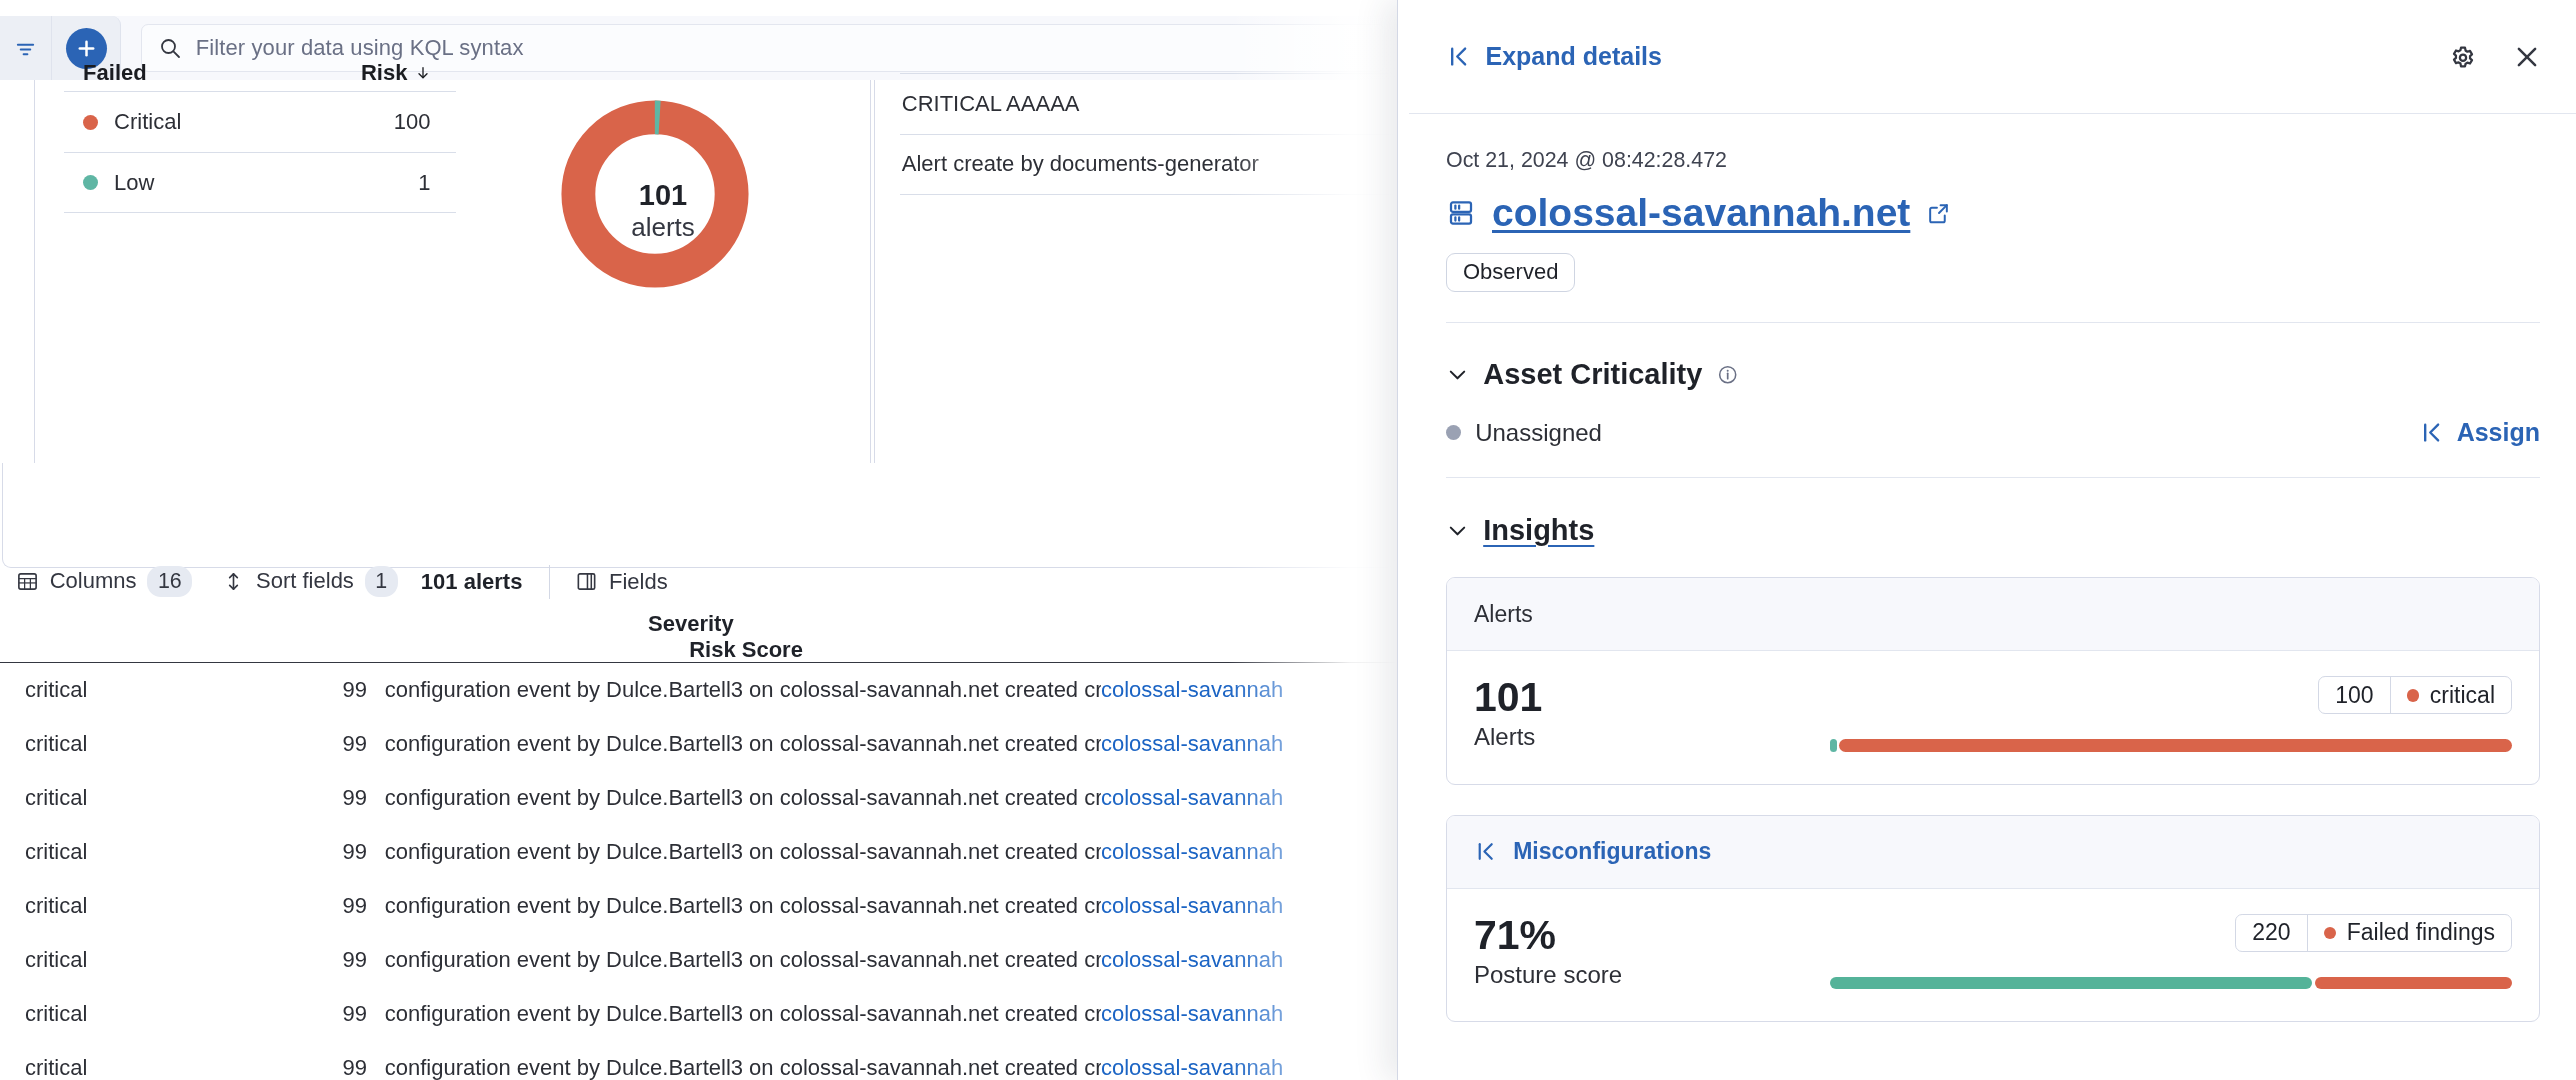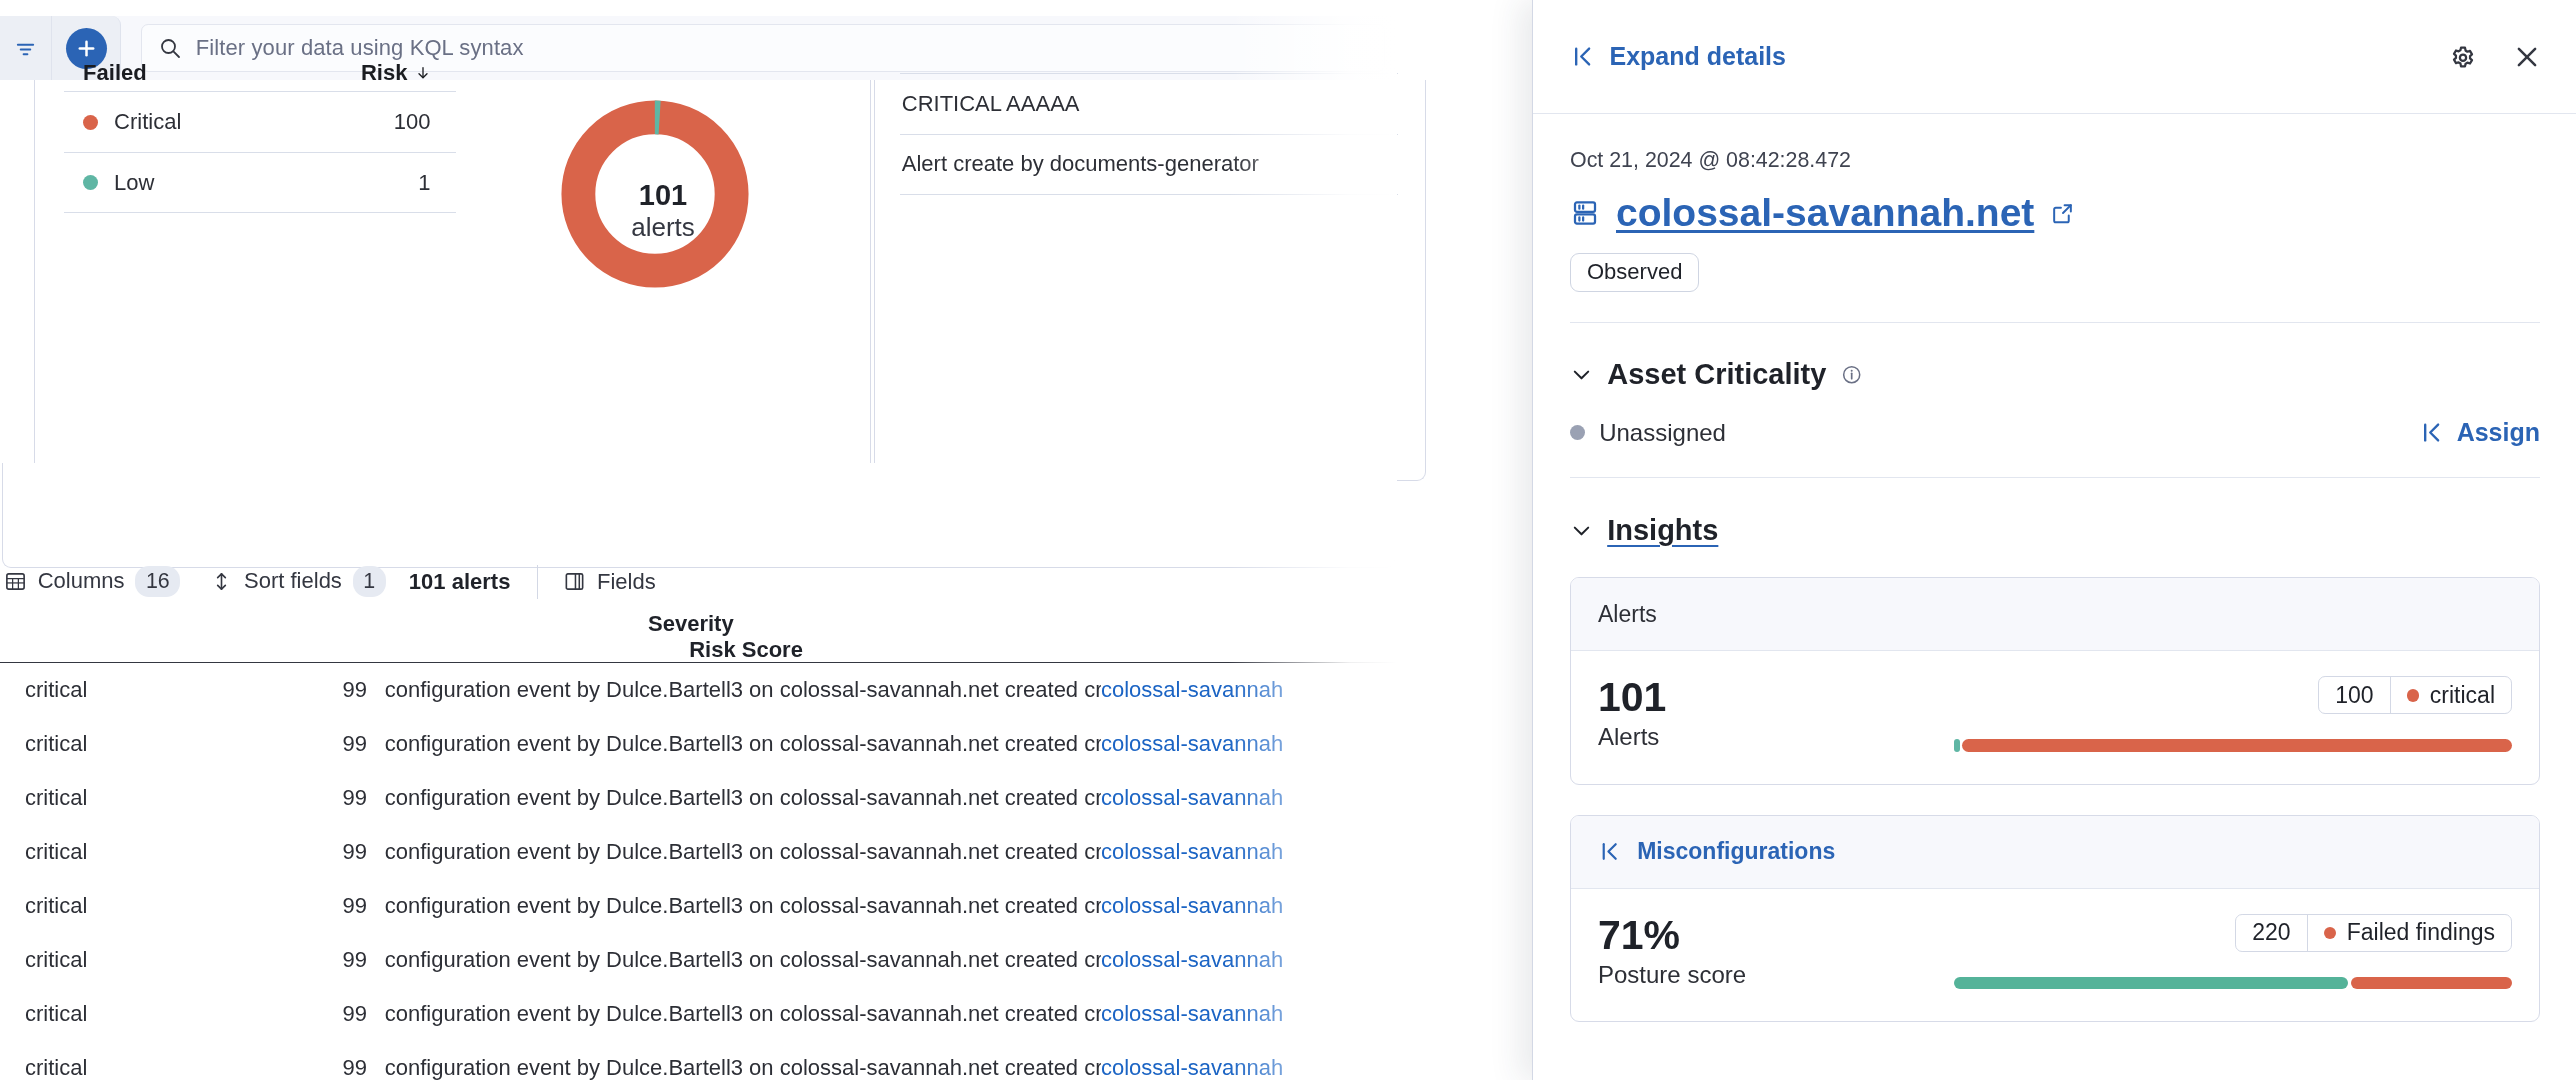--- a/index.html
+++ b/index.html
@@ -106,21 +106,21 @@
   .alist-row {
     border-top: 0.9px solid #d9dee9;
     height: 61px; display: flex; align-items: center;
     font-size: 22px; color: #2d2f36; padding-left: 1.8px;
   }
   .alist-row:last-child { border-bottom: 0.9px solid #d9dee9; }
 
   
   .tbl-toolbar {
     position: absolute; left: 0; top: 552px; width: 1396px; height: 59px;
-    display: flex; align-items: center; padding-left: 4px; gap: 0;
+    display: flex; align-items: center; padding-left: 16px; gap: 0;
   }
   .tb-item { display: flex; align-items: center; gap: 10.7px; font-size: 22px; color: #343741; cursor: pointer; }
   .tb-item + .tb-item { margin-left: 30px; }
   .tb-badge {
     background: #e6eaf2; border-radius: 14px; padding: 1.8px 10.7px;
     font-size: 21.4px; color: #343741; line-height: 1.3;
   }
   .tb-static { margin-left: 23px; font-size: 22px; font-weight: bold; color: #1f2229; }
   .tb-sep { width: 0.9px; height: 34px; background: #d3d8e5; margin: 0 25px 0 27px; }
   .ti { width: 23px; height: 23px; flex: none; }
@@ -145,23 +145,24 @@
 
   
   .page-fade {
     position: absolute; left: 1228px; top: 0; width: 169px; height: 1081px;
     background: linear-gradient(to right, rgba(255,255,255,0), rgba(255,255,255,.92) 72%, #fff);
     pointer-events: none;
   }
 
   
   .flyout {
-    position: absolute; right: 0; top: 0; width: 1044px; height: 1081px;
+    position: absolute; right: 0; top: 0; width: 1179px; height: 1081px;
     background: #ffffff; border-left: 0.9px solid #d3d8e5;
     box-shadow: -12.5px 0 30px rgba(35,45,70,.10);
+    padding-left: 11px;
   }
   .fly-header {
     height: 114px; border-bottom: 0.9px solid #e2e6ef;
     display: flex; align-items: center; padding: 0 34px 0 37px;
   }
   .fly-expand {
     display: flex; align-items: center; gap: 12.5px;
     color: #2b64b5; font-size: 25px; font-weight: bold; cursor: pointer;
   }
   .fly-header-actions { margin-left: auto; display: flex; align-items: center; gap: 34px; }

